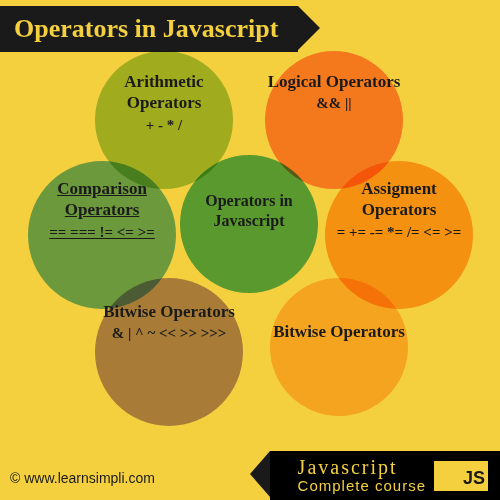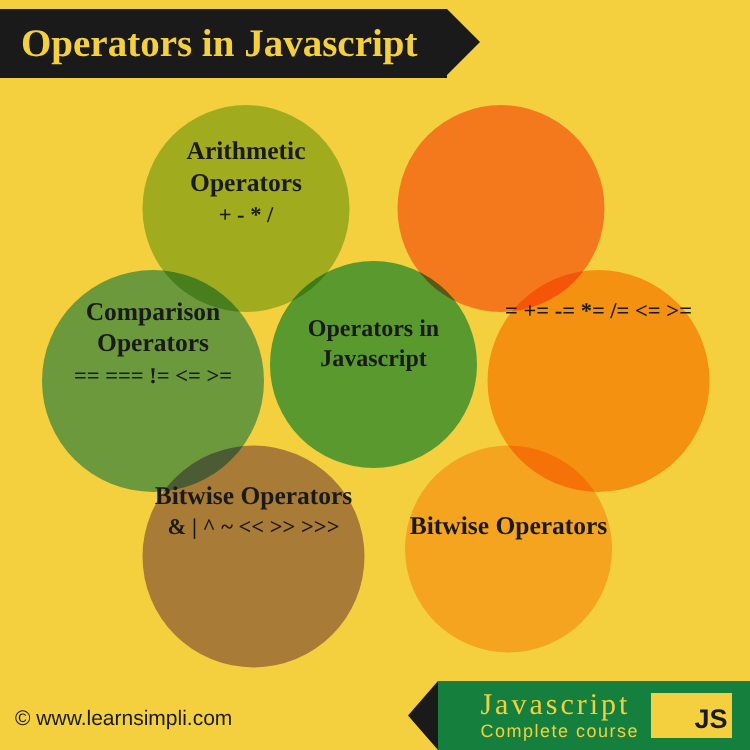--- a/index.html
+++ b/index.html
@@ -25,21 +25,21 @@
   content: '';
   position: absolute;
   right: -22px;
   top: 0;
   border-top: 22px solid transparent;
   border-bottom: 22px solid transparent;
   border-left: 22px solid #1a1a1a;
 }
 .diagram {
   position: absolute;
-  top: 62px;
+  top: 43px;
   left: 0;
   width: 416px;
   height: 395px;
   padding-left: 35px;
 }
 .circle {
   position: absolute;
   width: 138px;
   height: 138px;
   border-radius: 50%;
@@ -57,21 +57,21 @@
   position: absolute;
   text-align: center;
   font-weight: bold;
   color: #1a1a1a;
   font-size: 17px;
   line-height: 1.25;
 }
 .label .ops { font-size: 15px; font-weight: bold; margin-top: 2px; display: block; }
 .l-arithmetic { top: 28px; left: 95px; width: 138px; }
 .l-logical { top: 28px; left: 265px; width: 138px; }
-.l-comparison { top: 135px; left: 28px; width: 148px; }
+.l-comparison { top: 135px; left: 28px; width: 148px; text-decoration: underline; }
 .l-center { top: 148px; left: 180px; width: 138px; font-size: 16px; }
 .l-assignment { top: 135px; left: 325px; width: 148px; }
 .l-bitwise { top: 258px; left: 95px; width: 148px; text-align: center; }
 .l-string { top: 278px; left: 270px; width: 138px; }
 .footer {
   position: absolute;
   bottom: 0;
   left: 0;
   width: 500px;
   height: 50px;
@@ -81,38 +81,38 @@
   bottom: 14px;
   left: 10px;
   font-size: 14px;
   font-family: Liberation Sans, sans-serif;
   color: #1a1a1a;
 }
 .footer-banner {
   position: absolute;
   right: 0;
   bottom: 0;
-  background: #15803d;
+  background: #000000;
   padding: 6px 12px 6px 28px;
   display: flex;
   align-items: center;
   gap: 8px;
 }
 .footer-banner::before {
   content: '';
   position: absolute;
   left: -20px;
   top: 0;
   border-top: 23px solid transparent;
   border-bottom: 23px solid transparent;
   border-right: 20px solid #1a1a1a;
 }
 .footer-text { color: #f4d03f; }
 .footer-title { font-size: 20px; letter-spacing: 2px; font-family: Georgia, serif; line-height: 1; }
-.footer-sub { font-size: 12px; letter-spacing: 1px; font-family: Arial, sans-serif; }
+.footer-sub { font-size: 15px; letter-spacing: 1px; font-family: Arial, sans-serif; }
 .js-badge {
   background: #f4d03f;
   color: #1a1a1a;
   font-weight: bold;
   font-family: Arial, sans-serif;
   font-size: 18px;
   width: 54px;
   height: 30px;
   display: flex;
   align-items: flex-end;
@@ -135,28 +135,33 @@
   <div class="circle c-comparison"></div>
   <div class="circle c-center"></div>
   <div class="circle c-assignment"></div>
   <div class="circle c-bitwise"></div>
   <div class="circle c-string"></div>
 
   <div class="label l-arithmetic">
     <span>Arithmetic Operators</span>
     <span class="ops">+  -  *  /</span>
   </div>
+  <div class="label l-logical">
+    <span>Logical Operators</span>
+    <span class="ops">&amp;&amp;  ||</span>
+  </div>
   <div class="label l-comparison">
     <span>Comparison Operators</span>
     <span class="ops">==   ===   !=   &lt;=   &gt;=</span>
   </div>
   <div class="label l-center">
     <span>Operators in Javascript</span>
   </div>
   <div class="label l-assignment">
+    <span>Assigment Operators</span>
     <span class="ops">=   +=   -=   *=  /=  &lt;=  &gt;=</span>
   </div>
   <div class="label l-bitwise">
     <span>Bitwise Operators</span>
     <span class="ops">&amp;  |   ^   ~   &lt;&lt;   &gt;&gt;  &gt;&gt;&gt;</span>
   </div>
   <div class="label l-string">
     <span>Bitwise Operators</span>
   </div>
 </div>

